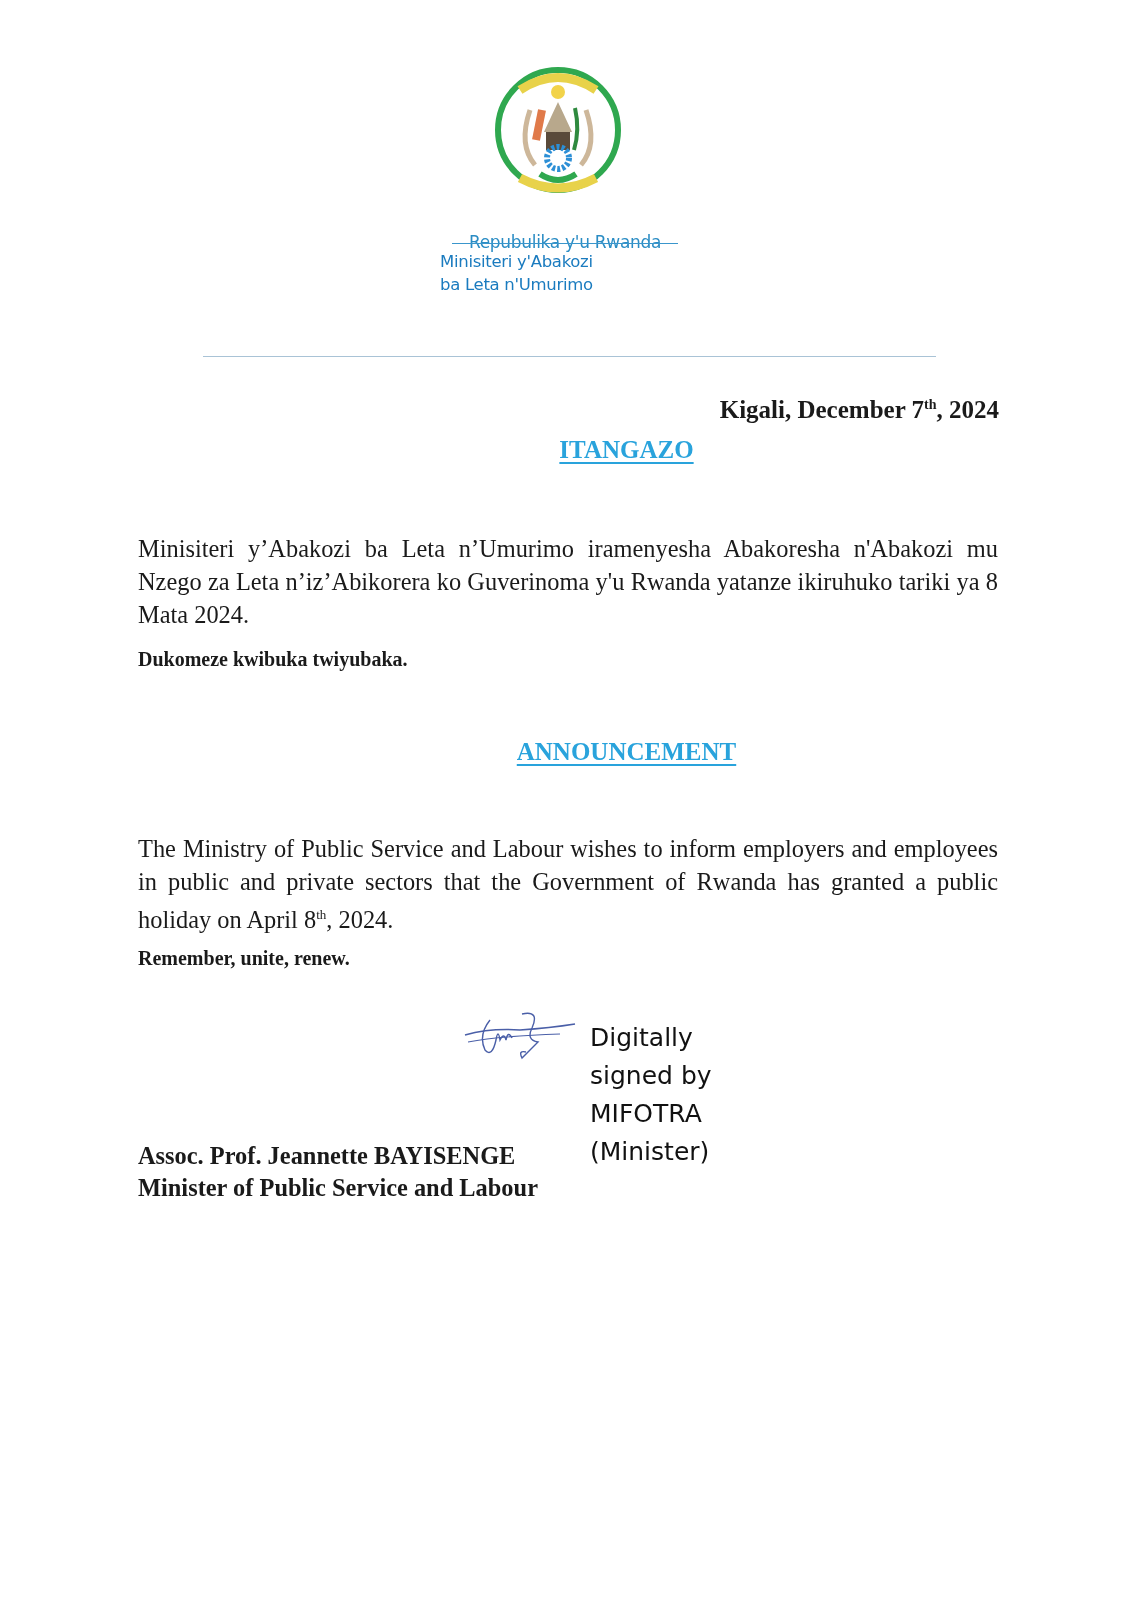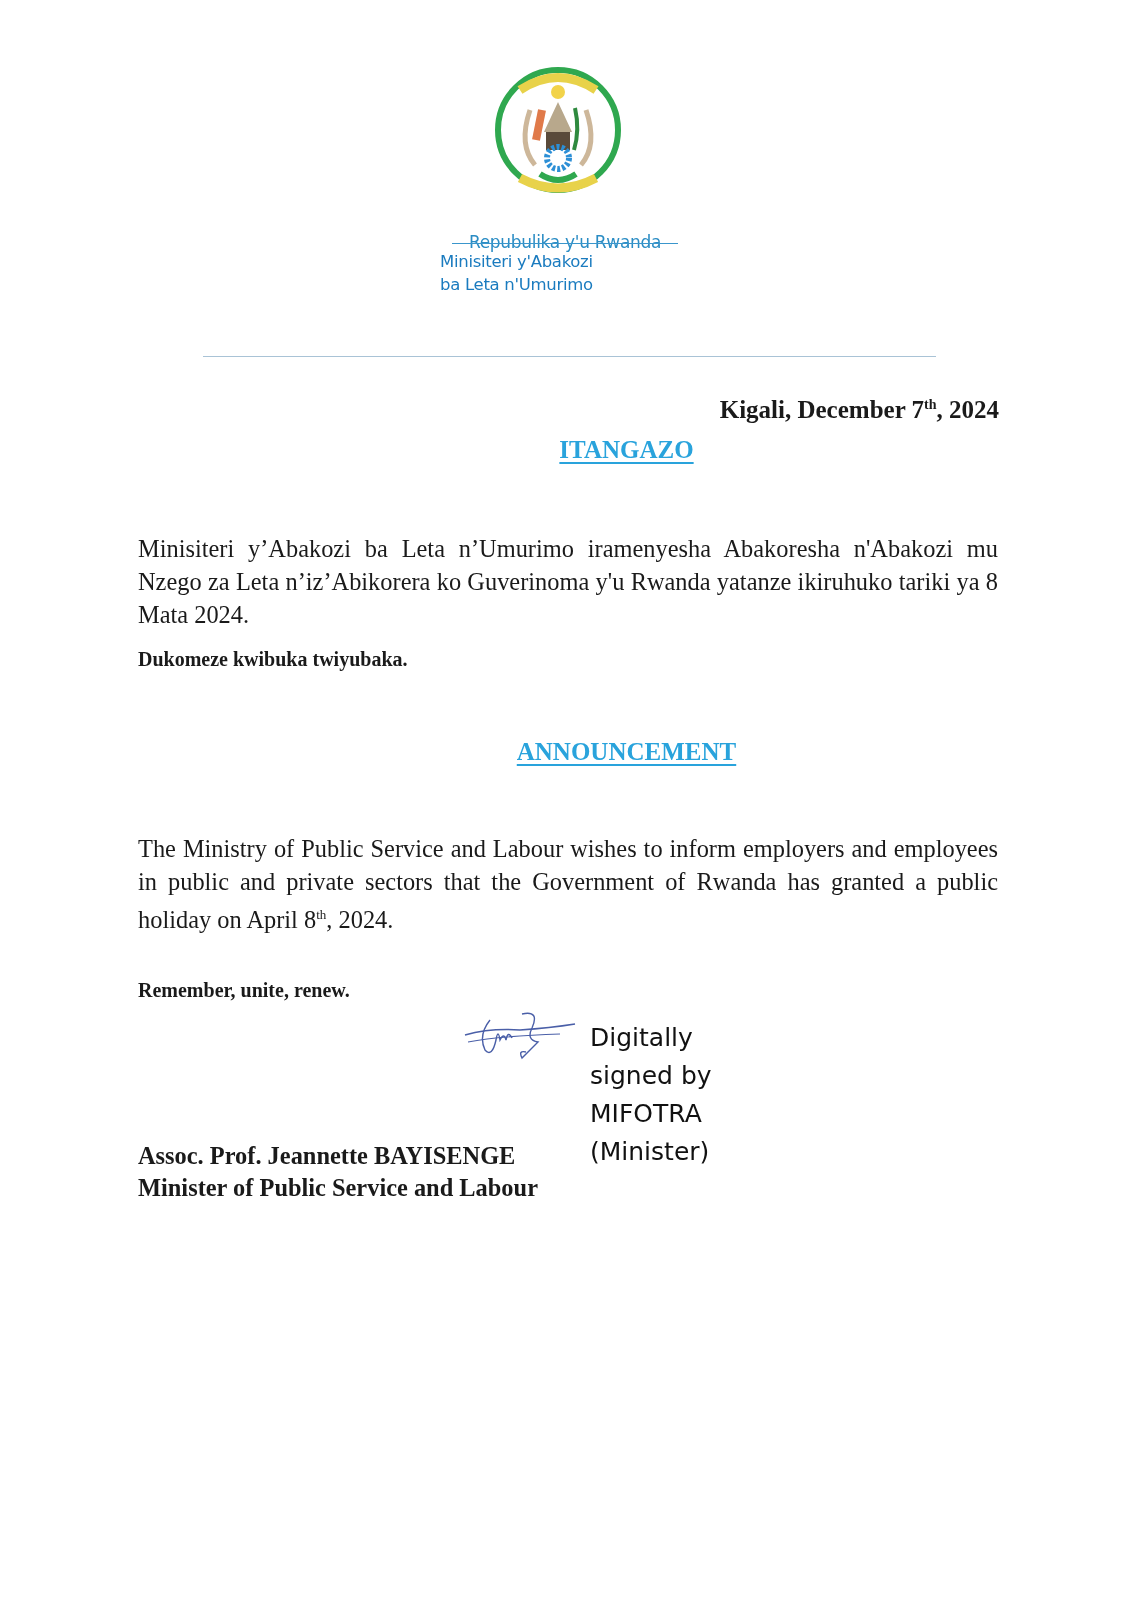--- a/index.html
+++ b/index.html
@@ -17,21 +17,21 @@
     .date sup { font-size: 14px; }
     .heading { left: 13px; width: 1131px; text-align: center; font-weight: bold; font-size: 25px;
                color: #29a3dc; text-decoration: underline; text-decoration-thickness: 2px; text-underline-offset: 4px; padding-left: 48px; }
     .h1 { top: 436px; }
     .h2 { top: 738px; }
     .para { left: 138px; width: 860px; font-size: 24.4px; line-height: 33px; text-align: justify; }
     .p1 { top: 532px; }
     .p2 { top: 832px; }
     .bold-line { left: 138px; font-weight: bold; font-size: 20px; }
     .b1 { top: 648px; }
-    .b2 { top: 947px; margin-top: 32px; }
+    .b2 { top: 947px; }
     .para sup { font-size: 13px; }
     .sig { left: 460px; top: 1000px; width: 120px; height: 70px; }
     .dsig { left: 590px; top: 975px; font-family: "DejaVu Sans", sans-serif; font-size: 25px; line-height: 38px; color: #111; margin-top: 44px; }
     .signer { left: 138px; top: 1140px; font-weight: bold; font-size: 24.4px; line-height: 32px; }
   </style>
 </head>
 <body>
 
 <div class="abs logo-wrap">
   <svg width="136" height="150" viewBox="0 0 136 150">

